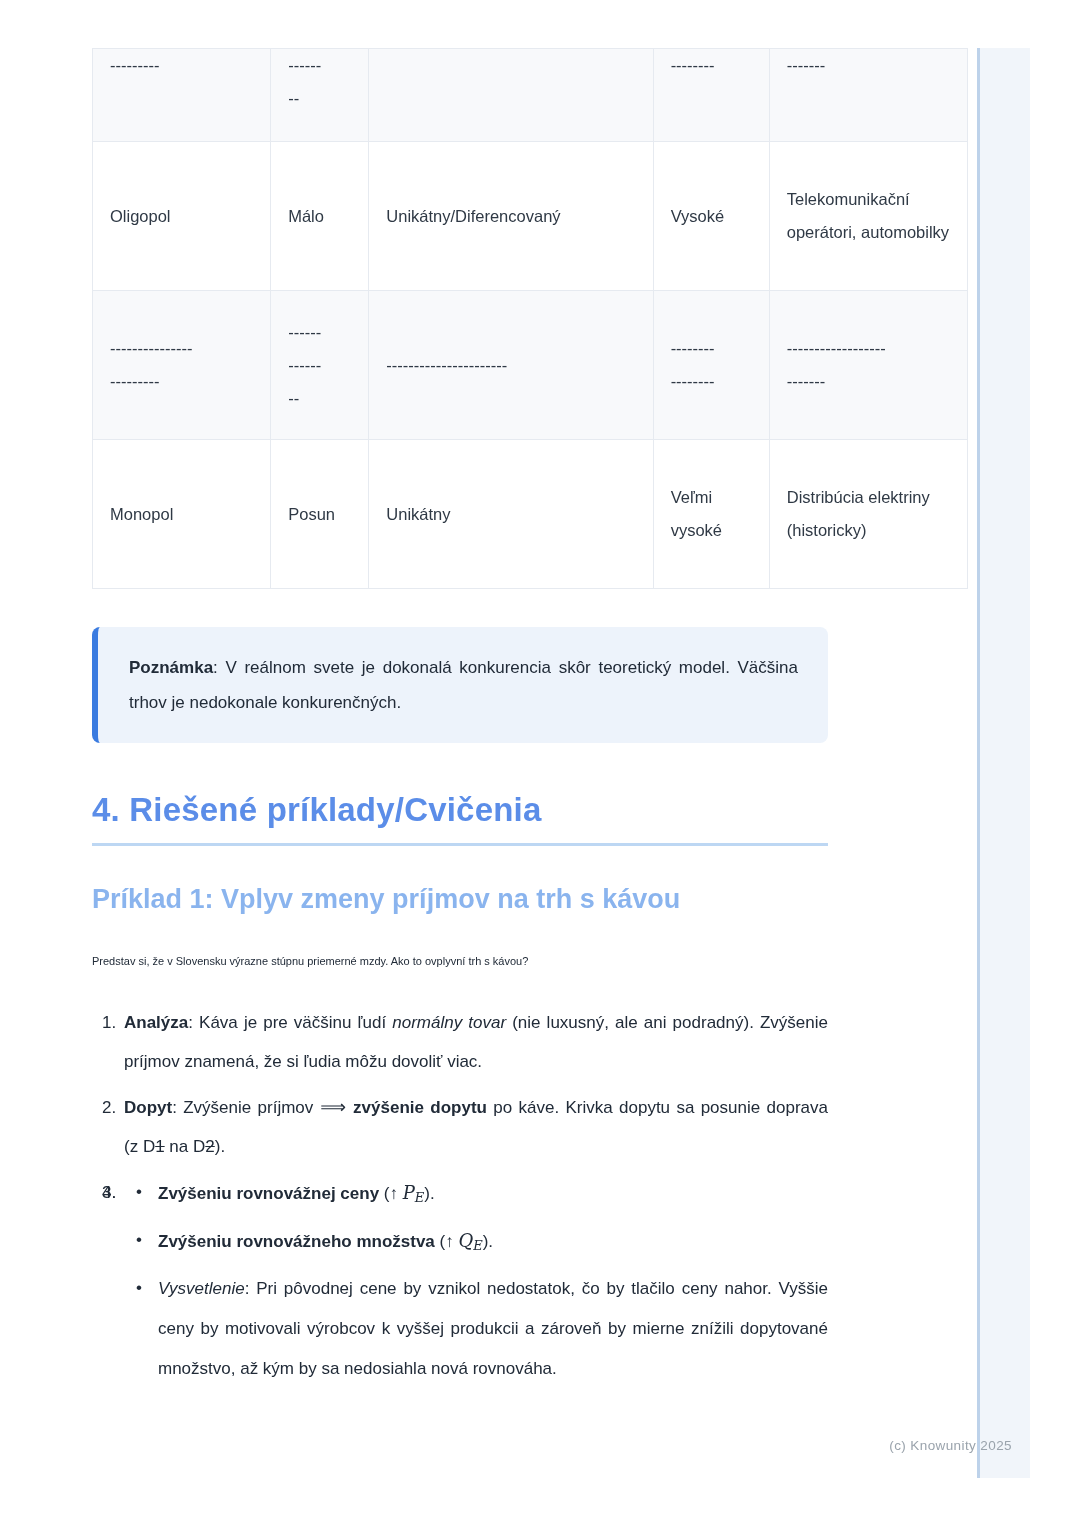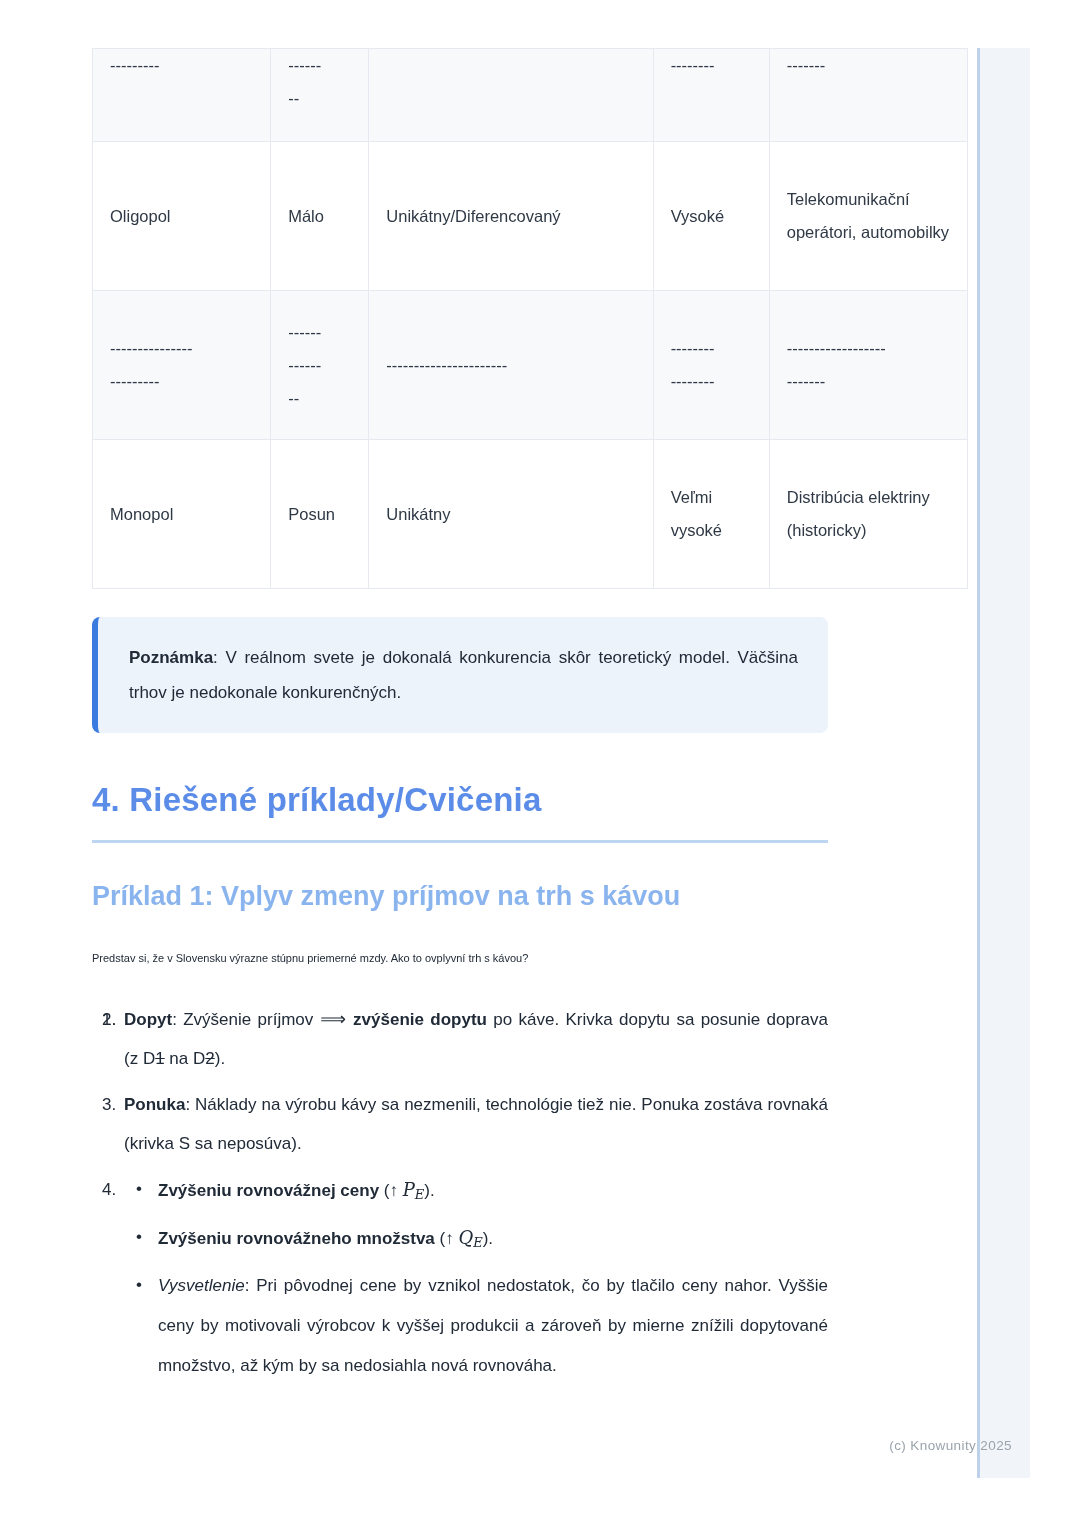--- a/index.html
+++ b/index.html
@@ -15,28 +15,28 @@
   table.mkt{border-collapse:collapse;width:876px;table-layout:fixed;
             font-size:16.5px;color:#2f3945;background:#fff;}
   table.mkt td{border:1px solid #e6eaf0;padding:6px 17px;vertical-align:middle;
                line-height:33px;white-space:pre-line;word-wrap:break-word;}
   tr.stripe td{background:#f8f9fb;}
   tr.cut td{height:86px;vertical-align:top;padding-top:0;}
   tr.tall td{height:136px;}
   col.c0{width:178px}col.c1{width:98px}col.c2{width:284px}col.c3{width:116px}col.c4{width:198px}
 
   
-  .note{margin-top:28px;width:736px;box-sizing:border-box;background:#edf3fb;
+  .note{margin-top:38px;width:736px;box-sizing:border-box;background:#edf3fb;
         border-left:6px solid #3a7be0;border-radius:8px;
         padding:23px 30px 23px 31px;font-size:17px;line-height:35px;
         text-align:justify;color:#212b38;}
 
   
   h2.sec{margin:48px 0 0 0;width:736px;font-size:33px;font-weight:700;color:#5b8de8;
-         padding-bottom:21px;border-bottom:3px solid #bdd7f3;letter-spacing:.2px;}
+         padding-bottom:14px;border-bottom:3px solid #bdd7f3;letter-spacing:.2px;}
   h3.sec{margin:38px 0 0 0;width:736px;font-size:27px;font-weight:700;color:#8ab4ee;}
 
   .narrow{width:736px;}
   p.intro{margin:26px 0 0 0;font-size:11px;line-height:40px;text-align:justify;}
 
   
   ol.steps{list-style:none;margin:22px 0 0 0;padding:0;font-size:17px;line-height:39px;}
   ol.steps>li{position:relative;padding-left:32px;margin-bottom:7px;text-align:justify;}
   ol.steps>li>.num{position:absolute;left:10px;top:0;}
   ul.sub{list-style:none;margin:6px 0 0 0;padding:0;line-height:40px;}
@@ -112,28 +112,28 @@
   <h2 class="sec">4. Riešené príklady/Cvičenia</h2>
 
   <h3 class="sec">Príklad 1: Vplyv zmeny príjmov na trh s kávou</h3>
 
   <div class="narrow">
     <p class="intro">Predstav si, že v Slovensku výrazne stúpnu priemerné mzdy. Ako to ovplyvní trh s kávou?</p>
 
     <ol class="steps">
       <li>
         <span class="num">1.</span>
+        <span><span class="b">Analýza</span><span>: Káva je pre väčšinu ľudí </span><span class="i">normálny tovar</span><span> (nie luxusný, ale ani podradný). Zvýšenie príjmov znamená, že si ľudia môžu dovoliť viac.</span></span>
       </li>
       <li>
         <span class="num">2.</span>
         <span><span class="b">Dopyt</span><span>: Zvýšenie príjmov</span><span class="ar">⟹</span><span class="b">zvýšenie dopytu</span><span> po káve. Krivka dopytu sa posunie doprava (z D</span><span class="st">1</span><span> na D</span><span class="st">2</span><span>).</span></span>
       </li>
       <li>
         <span class="num">3.</span>
-        <span><span class="b">Ponuka</span><span>: Náklady na výrobu kávy sa nezmenili, technológie tiež nie. Ponuka zostáva rovnaká (krivka S sa neposúva).</span></span>
       </li>
       <li>
         <span class="num">4.</span>
         <ul class="sub">
           <li>
             <span class="bdot">•</span>
             <span><span class="b">Zvýšeniu rovnovážnej ceny</span><span> (↑ </span><span class="m">P</span><span class="ms">E</span><span>).</span></span>
           </li>
           <li>
             <span class="bdot">•</span>

